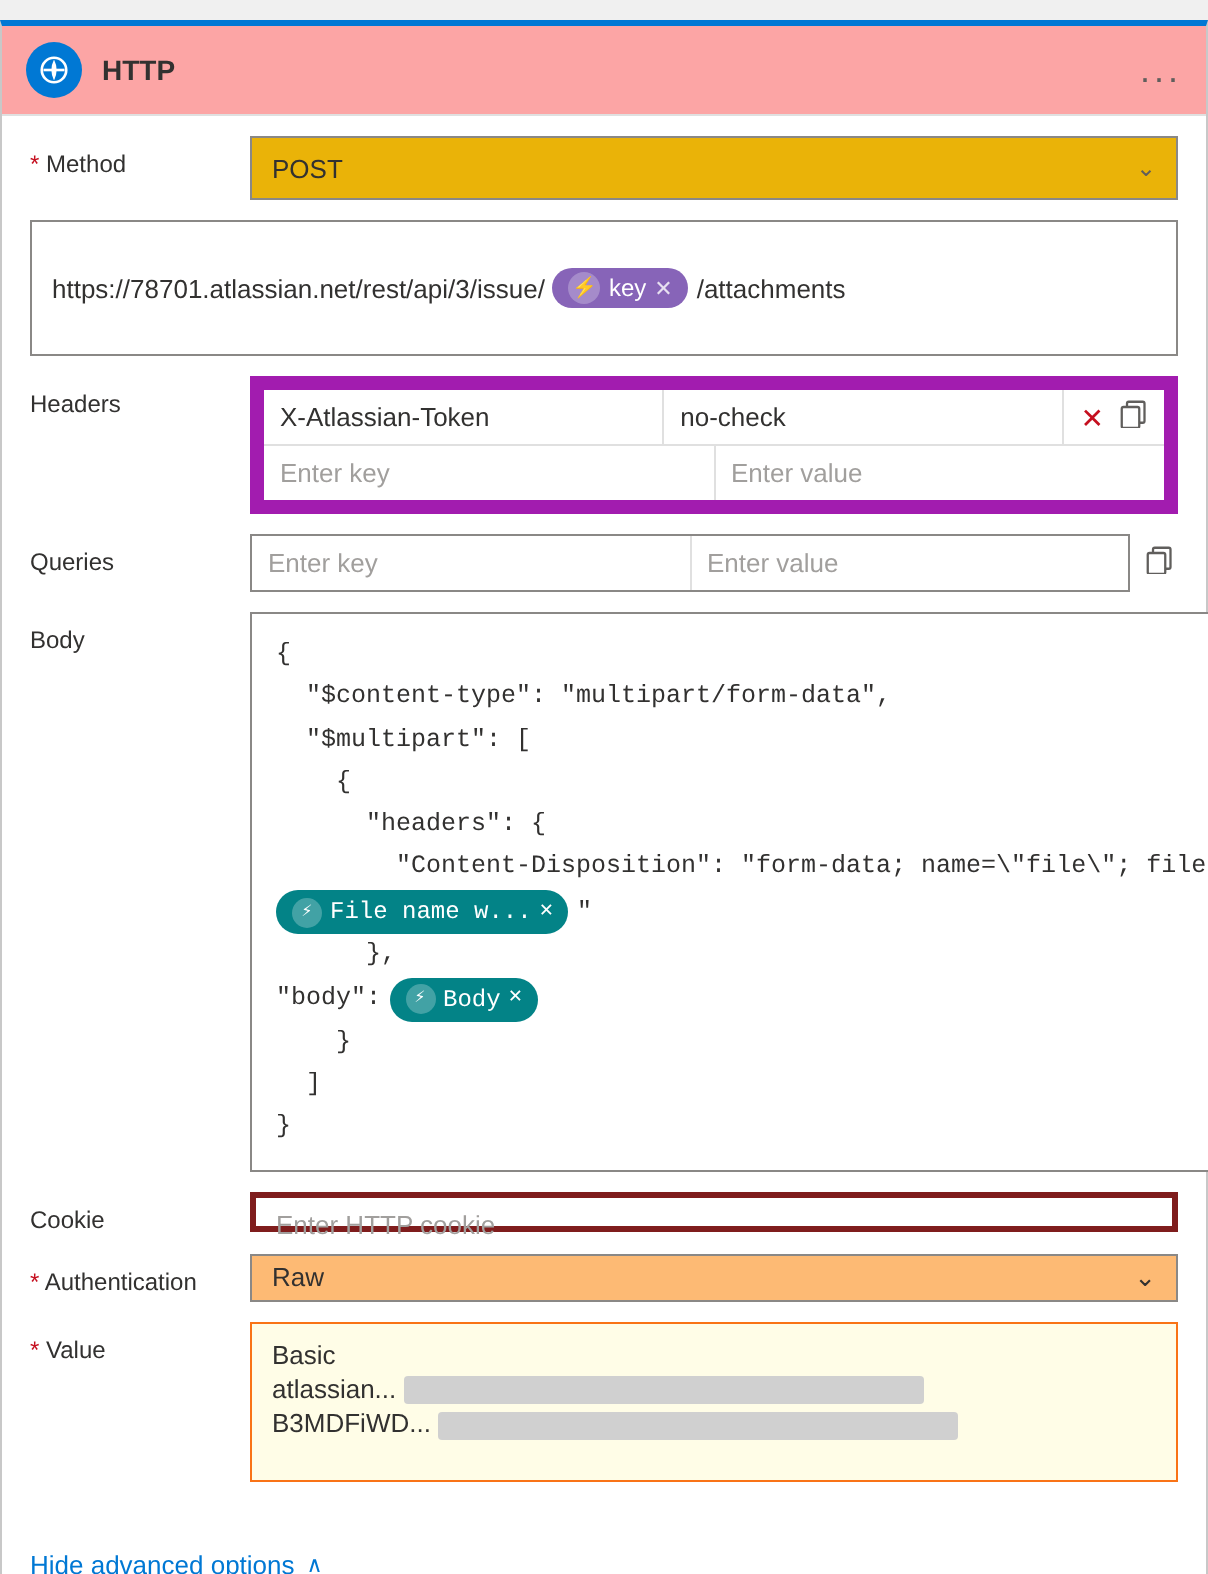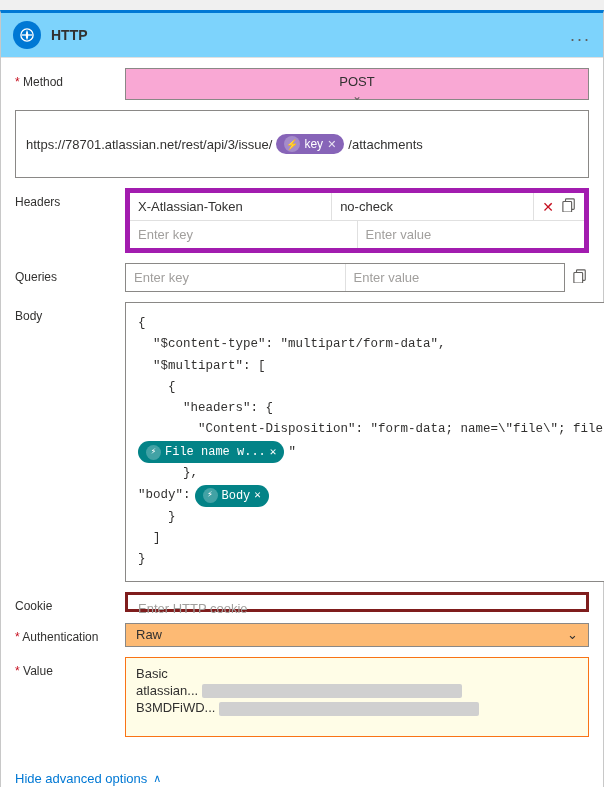--- a/index.html
+++ b/index.html
@@ -15,21 +15,21 @@
     .card {
       width: 604px;
       background: #fff;
       border: 1.5px solid #c8c8c8;
       border-top: 3px solid #0078d4;
     }
     .card-header {
       display: flex;
       align-items: center;
       padding: 8px 12px;
-      background: #7dd3fc;
+      background: #fca5a5;
       border-bottom: 1px solid #e0e0e0;
     }
     .header-icon {
       width: 28px;
       height: 28px;
       background: #0078d4;
       border-radius: 50%;
       display: flex;
       align-items: center;
       justify-content: center;
@@ -70,27 +70,26 @@
     }
     .field-content {
       flex: 1;
     }
     .select-box {
       width: 100%;
       border: 1px solid #8a8886;
       padding: 5px 10px;
       font-size: 13px;
       color: #323130;
-      background: #f9a8d4;
+      background: #eab308;
       display: flex;
       align-items: center;
       justify-content: space-between;
       cursor: pointer;
       height: 32px;
-      flex-direction: column;
     }
     .select-box .chevron {
       color: #605e5c;
       font-size: 12px;
     }
     .uri-box {
       border: 1px solid #8a8886;
       padding: 23px 10px;
       font-size: 13px;
       color: #323130;
@@ -121,21 +120,21 @@
       align-items: center;
       justify-content: center;
       font-size: 10px;
     }
     .token-pill .close-x {
       cursor: pointer;
       font-size: 11px;
       opacity: 0.8;
     }
     .headers-grid {
-      border: 5px solid #a21caf;
+      border: 7px solid #a21caf;
       background: #fff;
     }
     .headers-row {
       display: flex;
       border-bottom: 1px solid #e0e0e0;
       align-items: center;
     }
     .headers-row:last-child { border-bottom: none; }
     .headers-cell {
       flex: 1;

